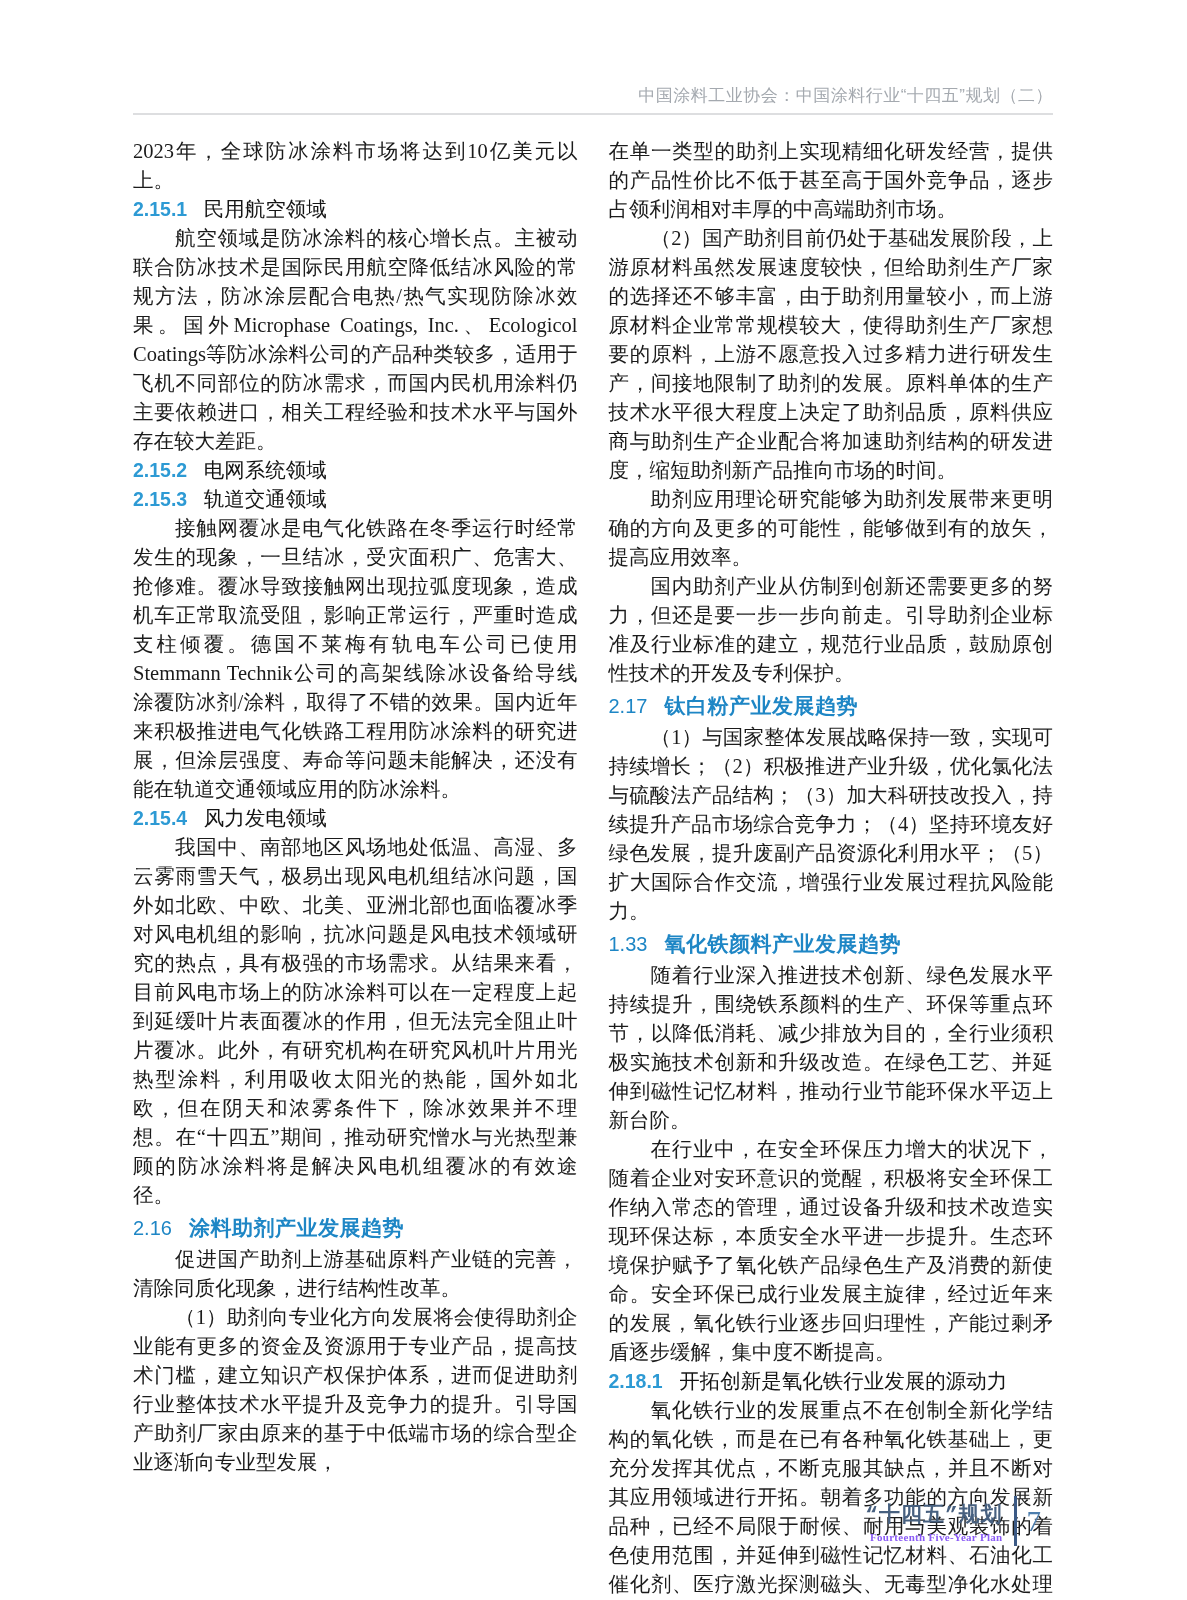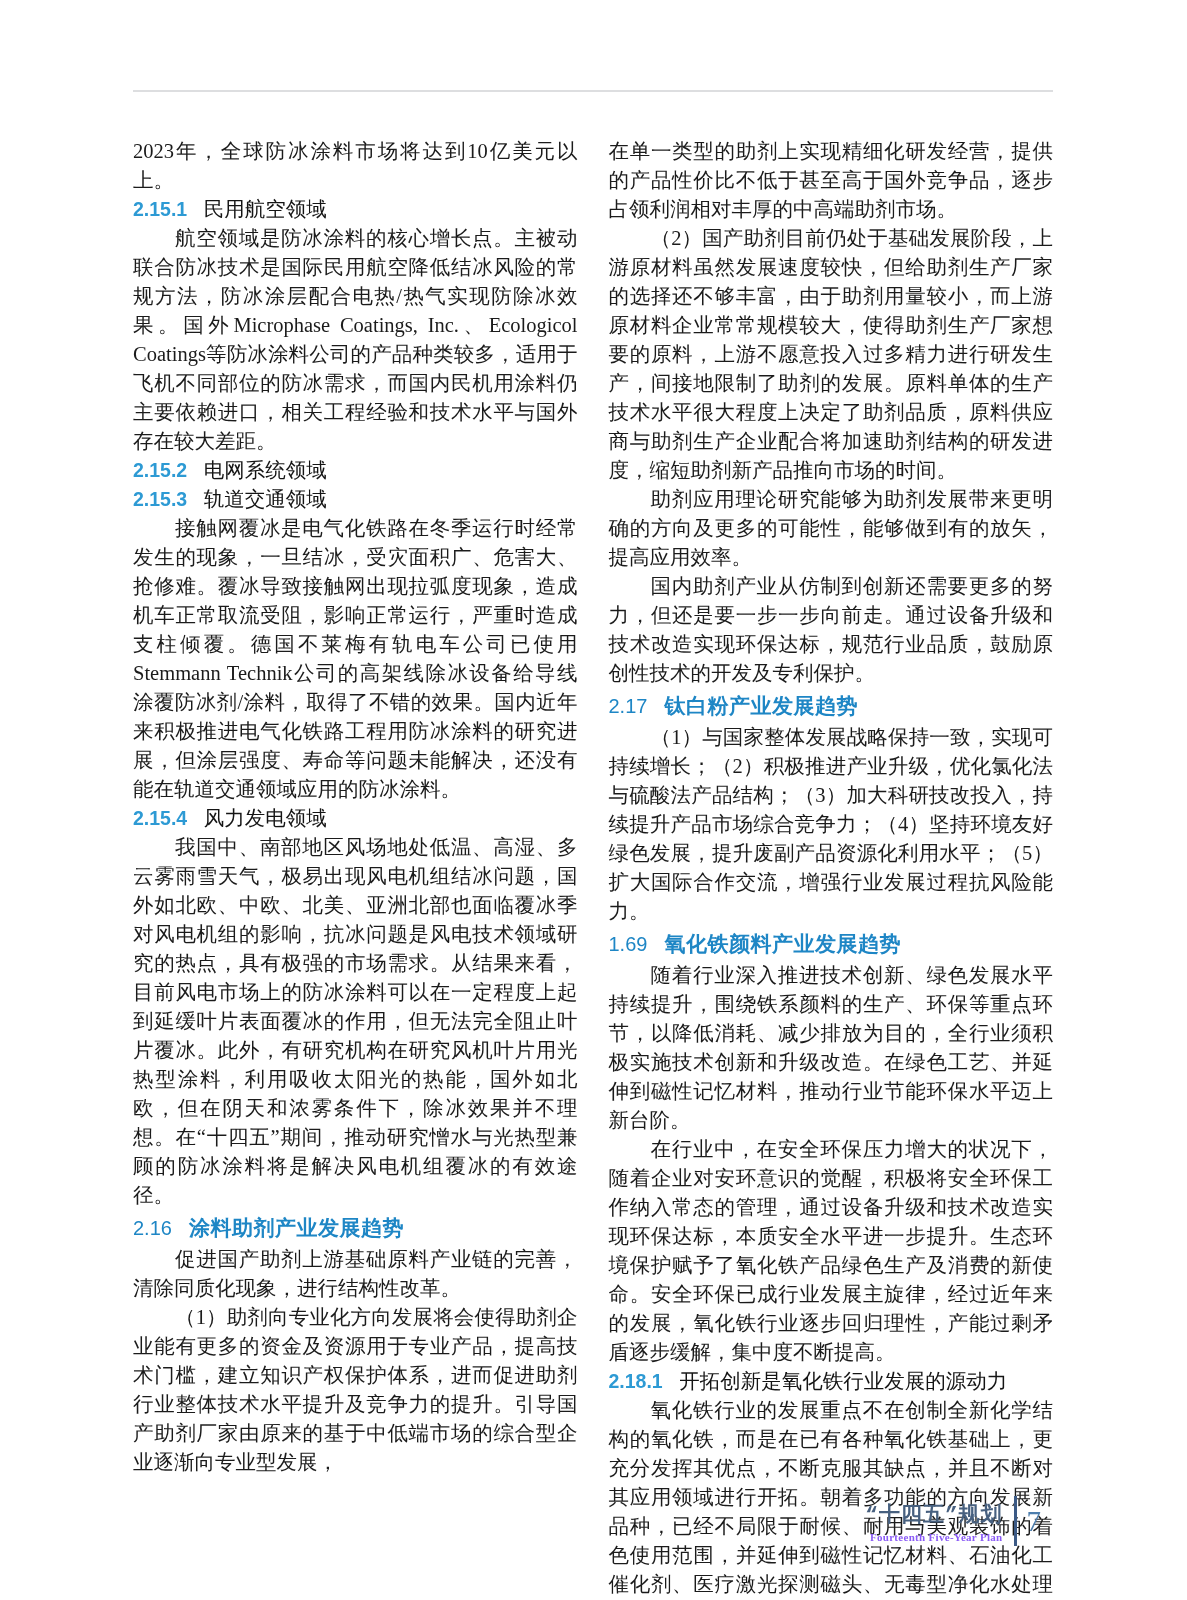--- a/index.html
+++ b/index.html
@@ -108,20 +108,21 @@
     font-size: 29px;
     color: #4c7dad;
   }
 </style>
 </head>
 <body>
 
 <div class="page">
 
   <div class="header">
+    <div class="header-text">中国涂料工业协会：中国涂料行业“十四五”规划（二）</div>
     <div class="header-rule"></div>
   </div>
 
   <div class="columns">
 
     <section class="col">
       <p class="cont">2023年，全球防冰涂料市场将达到10亿美元以上。</p>
       <h4 class="sub"><span class="num">2.15.1</span><span class="stitle">民用航空领域</span></h4>
       <p class="para">航空领域是防冰涂料的核心增长点。主被动联合防冰技术是国际民用航空降低结冰风险的常规方法，防冰涂层配合电热/热气实现防除冰效果。国外Microphase Coatings, Inc.、Ecologicol Coatings等防冰涂料公司的产品种类较多，适用于飞机不同部位的防冰需求，而国内民机用涂料仍主要依赖进口，相关工程经验和技术水平与国外存在较大差距。</p>
       <h4 class="sub"><span class="num">2.15.2</span><span class="stitle">电网系统领域</span></h4>
@@ -131,24 +132,24 @@
       <p class="para">我国中、南部地区风场地处低温、高湿、多云雾雨雪天气，极易出现风电机组结冰问题，国外如北欧、中欧、北美、亚洲北部也面临覆冰季对风电机组的影响，抗冰问题是风电技术领域研究的热点，具有极强的市场需求。从结果来看，目前风电市场上的防冰涂料可以在一定程度上起到延缓叶片表面覆冰的作用，但无法完全阻止叶片覆冰。此外，有研究机构在研究风机叶片用光热型涂料，利用吸收太阳光的热能，国外如北欧，但在阴天和浓雾条件下，除冰效果并不理想。在“十四五”期间，推动研究憎水与光热型兼顾的防冰涂料将是解决风电机组覆冰的有效途径。</p>
       <h3 class="main"><span class="num">2.16</span><span class="mtitle">涂料助剂产业发展趋势</span></h3>
       <p class="para">促进国产助剂上游基础原料产业链的完善，清除同质化现象，进行结构性改革。</p>
       <p class="para">（1）助剂向专业化方向发展将会使得助剂企业能有更多的资金及资源用于专业产品，提高技术门槛，建立知识产权保护体系，进而促进助剂行业整体技术水平提升及竞争力的提升。引导国产助剂厂家由原来的基于中低端市场的综合型企业逐渐向专业型发展，</p>
     </section>
 
     <section class="col">
       <p class="cont">在单一类型的助剂上实现精细化研发经营，提供的产品性价比不低于甚至高于国外竞争品，逐步占领利润相对丰厚的中高端助剂市场。</p>
       <p class="para">（2）国产助剂目前仍处于基础发展阶段，上游原材料虽然发展速度较快，但给助剂生产厂家的选择还不够丰富，由于助剂用量较小，而上游原材料企业常常规模较大，使得助剂生产厂家想要的原料，上游不愿意投入过多精力进行研发生产，间接地限制了助剂的发展。原料单体的生产技术水平很大程度上决定了助剂品质，原料供应商与助剂生产企业配合将加速助剂结构的研发进度，缩短助剂新产品推向市场的时间。</p>
       <p class="para">助剂应用理论研究能够为助剂发展带来更明确的方向及更多的可能性，能够做到有的放矢，提高应用效率。</p>
-      <p class="para">国内助剂产业从仿制到创新还需要更多的努力，但还是要一步一步向前走。通过设备升级和技术改造实现环保达标，规范行业品质，鼓励原创性技术的开发及专利保护。</p>
+      <p class="para">国内助剂产业从仿制到创新还需要更多的努力，但还是要一步一步向前走。引导助剂企业标准及行业标准的建立，规范行业品质，鼓励原创性技术的开发及专利保护。</p>
       <h3 class="main"><span class="num">2.17</span><span class="mtitle">钛白粉产业发展趋势</span></h3>
       <p class="para">（1）与国家整体发展战略保持一致，实现可持续增长；（2）积极推进产业升级，优化氯化法与硫酸法产品结构；（3）加大科研技改投入，持续提升产品市场综合竞争力；（4）坚持环境友好绿色发展，提升废副产品资源化利用水平；（5）扩大国际合作交流，增强行业发展过程抗风险能力。</p>
-      <h3 class="main"><span class="num">1.69</span><span class="mtitle">氧化铁颜料产业发展趋势</span></h3>
+      <h3 class="main"><span class="num">1.33</span><span class="mtitle">氧化铁颜料产业发展趋势</span></h3>
       <p class="para">随着行业深入推进技术创新、绿色发展水平持续提升，围绕铁系颜料的生产、环保等重点环节，以降低消耗、减少排放为目的，全行业须积极实施技术创新和升级改造。在绿色工艺、并延伸到磁性记忆材料，推动行业节能环保水平迈上新台阶。</p>
       <p class="para">在行业中，在安全环保压力增大的状况下，随着企业对安环意识的觉醒，积极将安全环保工作纳入常态的管理，通过设备升级和技术改造实现环保达标，本质安全水平进一步提升。生态环境保护赋予了氧化铁产品绿色生产及消费的新使命。安全环保已成行业发展主旋律，经过近年来的发展，氧化铁行业逐步回归理性，产能过剩矛盾逐步缓解，集中度不断提高。</p>
       <h4 class="sub"><span class="num">2.18.1</span><span class="stitle">开拓创新是氧化铁行业发展的源动力</span></h4>
       <p class="para">氧化铁行业的发展重点不在创制全新化学结构的氧化铁，而是在已有各种氧化铁基础上，更充分发挥其优点，不断克服其缺点，并且不断对其应用领域进行开拓。朝着多功能的方向发展新品种，已经不局限于耐候、耐用与美观装饰的着色使用范围，并延伸到磁性记忆材料、石油化工催化剂、医疗激光探测磁头、无毒型净化水处理剂、节能贮电材料等新领域中的应用。</p>
     </section>
 
   </div>
 
   <div class="footer">
     <div class="brand">

